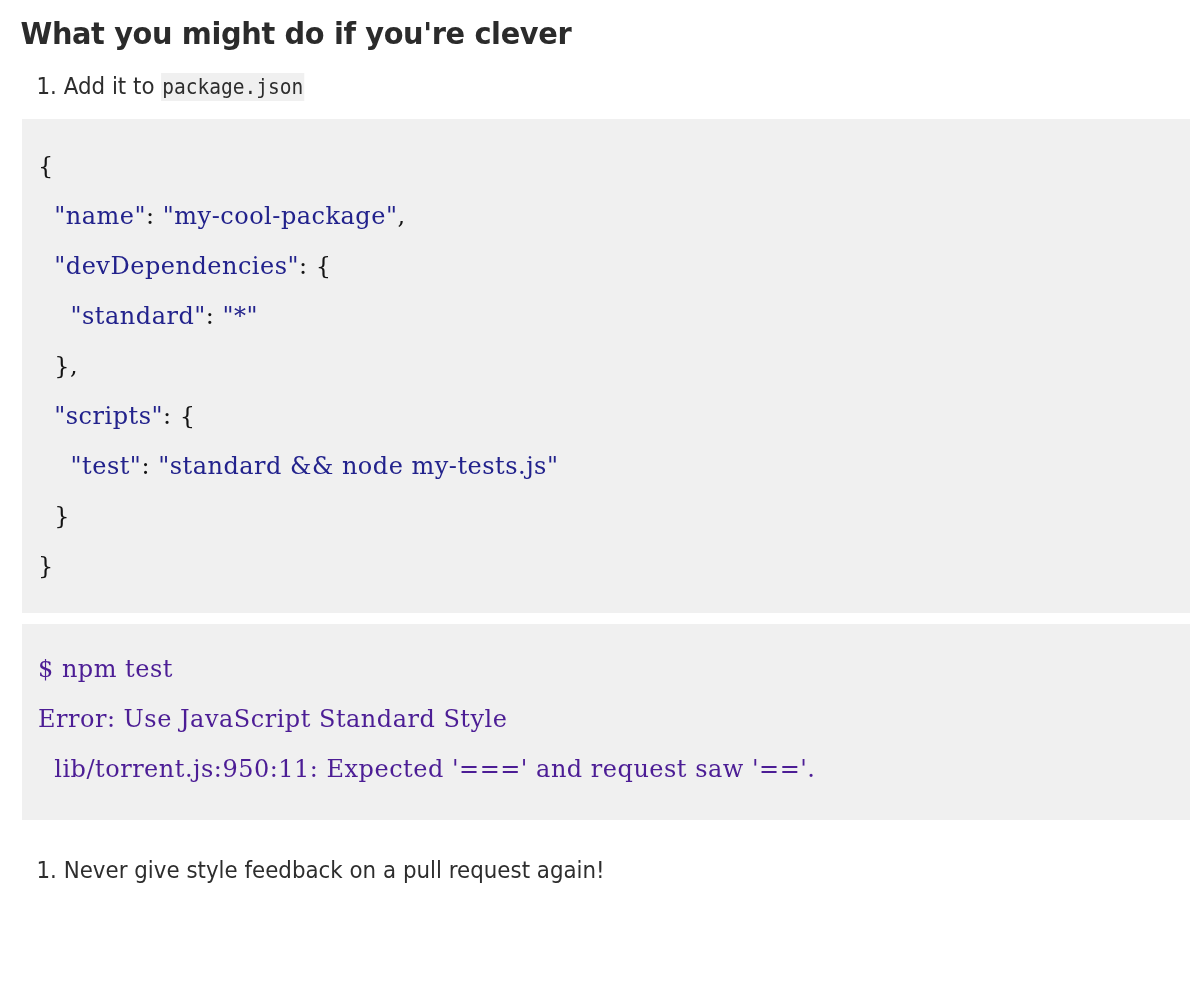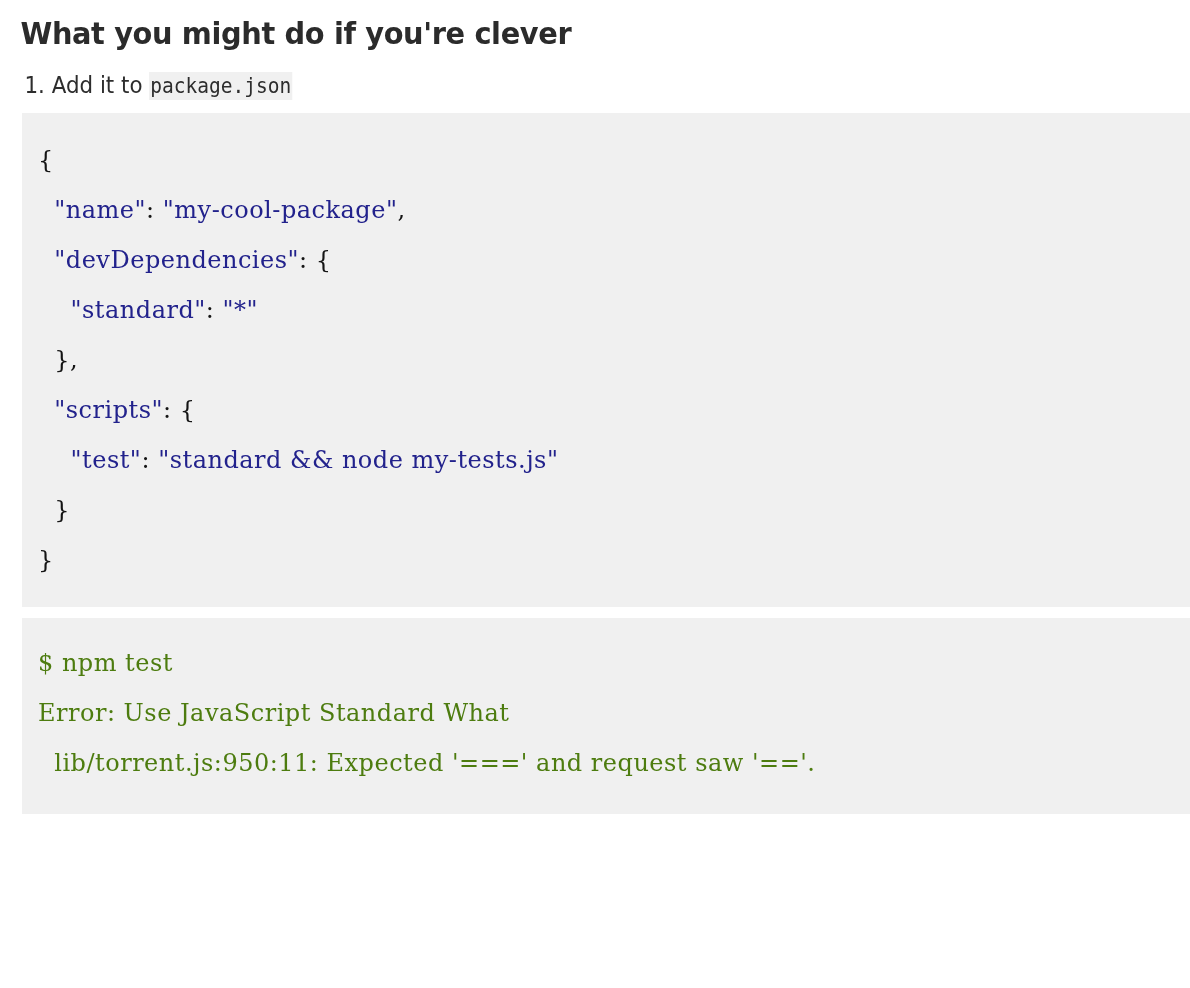--- a/index.html
+++ b/index.html
@@ -30,21 +30,21 @@
     font-weight: 700;
     line-height: 1.25;
     letter-spacing: -0.4px;
     color: #2b2b2b;
     transform: scaleX(0.93);
     transform-origin: left center;
   }
 
   
   .ol-block {
-    margin: 4px;
+    margin: 16px;
     padding: 0;
   }
   .list-item {
     display: block;
     padding: 0 0 0 22px;
     font-family: "DejaVu Sans", sans-serif;
     font-size: 23px;
     line-height: 1.5;
     color: #2d2d2d;
     white-space: nowrap;
@@ -95,21 +95,21 @@
     letter-spacing: 0.5px;
   }
   
   .codeblock.json .code-line,
   .codeblock.shell .code-line {
     font-family: "DejaVu Serif", "Liberation Serif", serif;
     font-weight: 400;
   }
   .tok-str { color: #22228c; }
   .tok-punc { color: #141414; }
-  .tok-plain { color: #4d7c0f; }
+  .tok-plain { color: #4c1d95; }
 
   .cb-json { margin-top: 11px; }
   .cb-shell { margin-top: 11px; padding: 20px 0 26px 0; }
   .cb-shell .code-line { line-height: 50px; }
 </style>
 </head>
 <body>
 
 <div class="page">
 
@@ -120,17 +120,22 @@
       <span class="list-marker">1.</span><span> Add it to </span><code class="inline">package.json</code>
     </div>
   </div>
 
   <div class="codeblock json cb-json">
     <pre><span class="code-line"><span class="tok-punc">{</span></span><span class="code-line"><span>  </span><span class="tok-str">"name"</span><span class="tok-punc">: </span><span class="tok-str">"my-cool-package"</span><span class="tok-punc">,</span></span><span class="code-line"><span>  </span><span class="tok-str">"devDependencies"</span><span class="tok-punc">: {</span></span><span class="code-line"><span>    </span><span class="tok-str">"standard"</span><span class="tok-punc">: </span><span class="tok-str">"*"</span></span><span class="code-line"><span>  </span><span class="tok-punc">},</span></span><span class="code-line"><span>  </span><span class="tok-str">"scripts"</span><span class="tok-punc">: {</span></span><span class="code-line"><span>    </span><span class="tok-str">"test"</span><span class="tok-punc">: </span><span class="tok-str">"standard &amp;&amp; node my-tests.js"</span></span><span class="code-line"><span>  </span><span class="tok-punc">}</span></span><span class="code-line"><span class="tok-punc">}</span></span></pre>
   </div>
 
 
   <div class="codeblock shell cb-shell">
-    <pre><span class="code-line"><span class="tok-plain">$ npm test</span></span><span class="code-line"><span class="tok-plain">Error: Use JavaScript Standard What</span></span><span class="code-line"><span>  </span><span class="tok-plain">lib/torrent.js:950:11: Expected '===' and request saw '=='.</span></span></pre>
+    <pre><span class="code-line"><span class="tok-plain">$ npm test</span></span><span class="code-line"><span class="tok-plain">Error: Use JavaScript Standard Style</span></span><span class="code-line"><span>  </span><span class="tok-plain">lib/torrent.js:950:11: Expected '===' and request saw '=='.</span></span></pre>
   </div>
 
+  <div class="ol-block">
+    <div class="list-item li-3">
+      <span class="list-marker">1.</span><span> Never give style feedback on a pull request again!</span>
+    </div>
+  </div>
 
 </div>
 
 </body></html>

